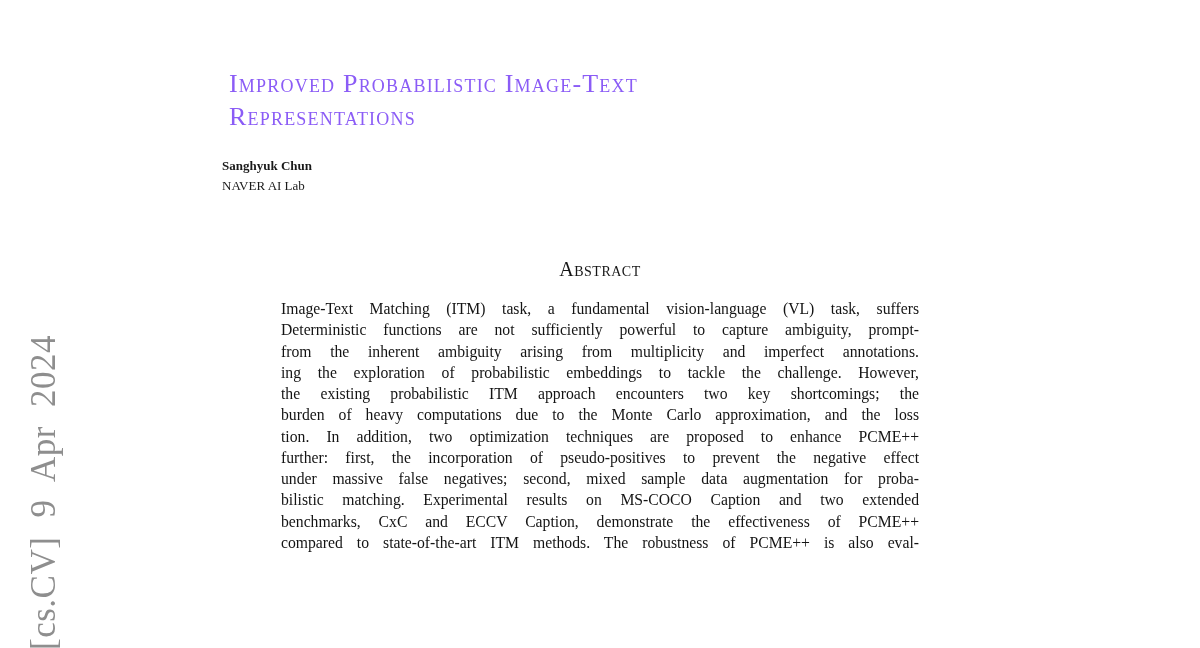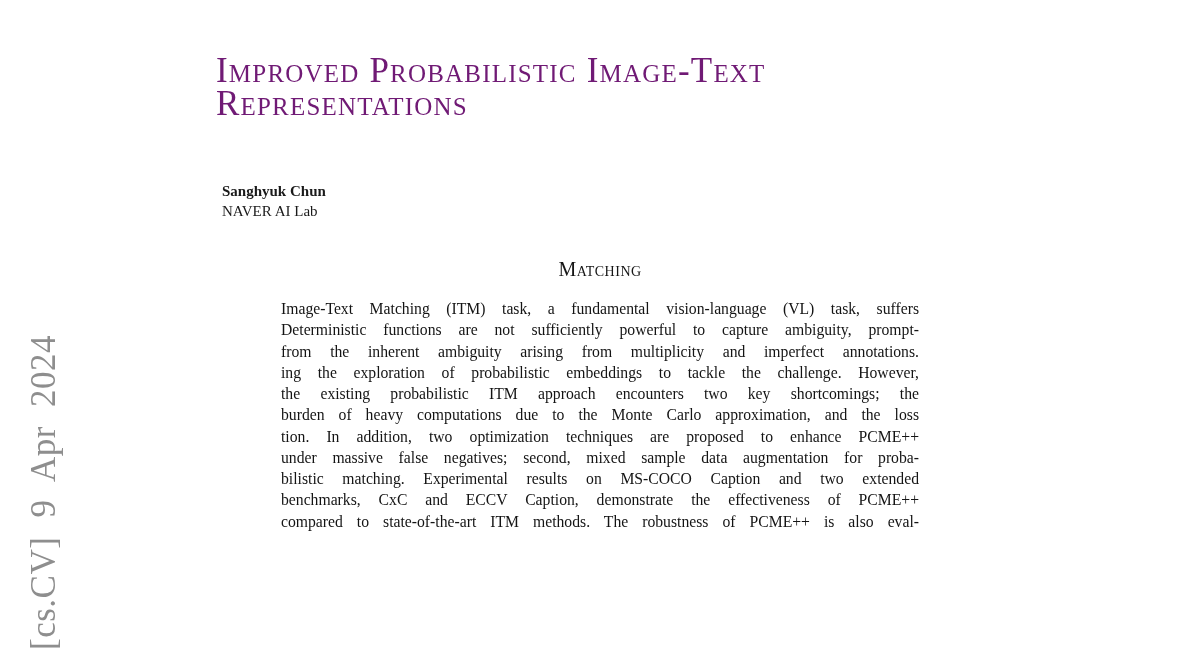--- a/index.html
+++ b/index.html
@@ -26,36 +26,35 @@
     white-space: nowrap;
     font-size: 35px;
     letter-spacing: 0.5px;
     word-spacing: 10px;
     color: #8e8e8e;
   }
   .title {
     position: absolute;
     left: 212px;
     top: 50px;
-    margin: 4px;
-    font-size: 35px;
+    margin: 17px;
+    font-size: 26px;
     font-weight: normal;
     font-variant: small-caps;
     letter-spacing: 1.2px;
     line-height: 33px;
-    color: #701a75;
+    color: #8b5cf6;
   }
   .title-line { display: block; }
   .author-block {
     position: absolute;
     left: 222px;
     top: 156px;
-    font-size: 15px;
+    font-size: 13px;
     line-height: 19.5px;
-    margin-top: 26px;
   }
   .author-name { font-weight: bold; }
   .abstract-heading {
     position: absolute;
     left: 281px;
     top: 258px;
     width: 638px;
     text-align: center;
     font-size: 20px;
     font-variant: small-caps;
@@ -87,29 +86,30 @@
   <h1 class="title">
     <span class="title-line">Improved Probabilistic Image-Text</span>
     <span class="title-line">Representations</span>
   </h1>
 
   <div class="author-block">
     <div class="author-name">Sanghyuk Chun</div>
     <div class="author-affiliation">NAVER AI Lab</div>
   </div>
 
-  <div class="abstract-heading">Matching</div>
+  <div class="abstract-heading">Abstract</div>
 
   <div class="abstract-body">
     <div class="abs-line">Image-Text Matching (ITM) task, a fundamental vision-language (VL) task, suffers</div>
     <div class="abs-line">Deterministic functions are not sufficiently powerful to capture ambiguity, prompt-</div>
     <div class="abs-line">from the inherent ambiguity arising from multiplicity and imperfect annotations.</div>
     <div class="abs-line">ing the exploration of probabilistic embeddings to tackle the challenge. However,</div>
     <div class="abs-line">the existing probabilistic ITM approach encounters two key shortcomings; the</div>
     <div class="abs-line">burden of heavy computations due to the Monte Carlo approximation, and the loss</div>
     <div class="abs-line">tion. In addition, two optimization techniques are proposed to enhance PCME++</div>
+    <div class="abs-line">further: first, the incorporation of pseudo-positives to prevent the negative effect</div>
     <div class="abs-line">under massive false negatives; second, mixed sample data augmentation for proba-</div>
     <div class="abs-line">bilistic matching. Experimental results on MS-COCO Caption and two extended</div>
     <div class="abs-line">benchmarks, CxC and ECCV Caption, demonstrate the effectiveness of PCME++</div>
     <div class="abs-line">compared to state-of-the-art ITM methods. The robustness of PCME++ is also eval-</div>
   </div>
 
 </div>
 
 </body></html>

